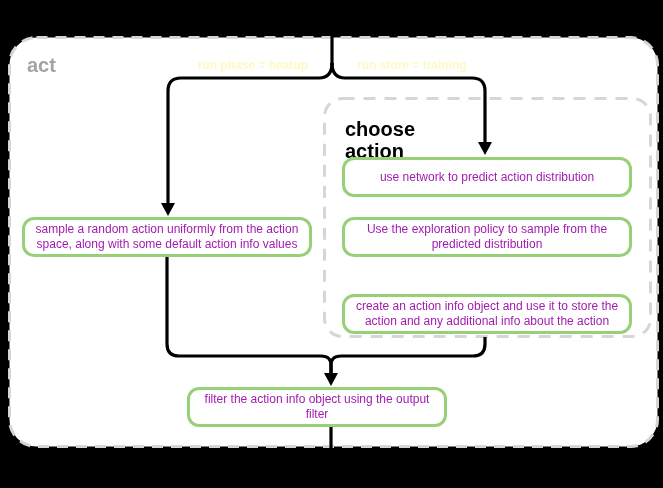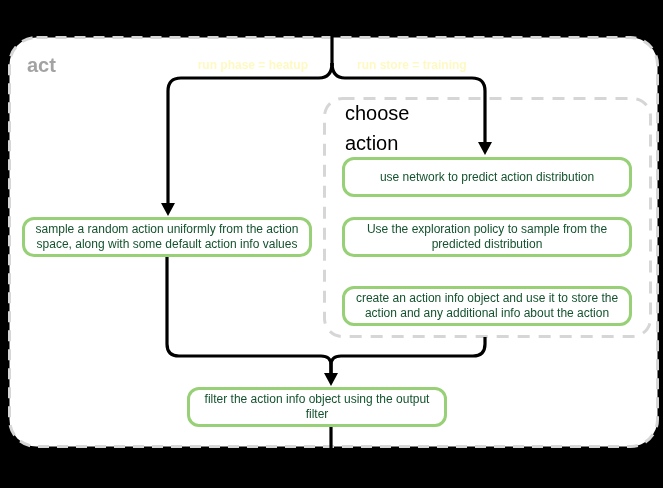--- a/index.html
+++ b/index.html
@@ -31,45 +31,45 @@
     position: absolute;
     top: 58px;
     font-size: 12px; font-weight: bold; color: #fef9c3;
     white-space: nowrap;
     z-index: 2;
   }
   .edge-label.heatup  { left: 138px; width: 170px; text-align: right; }
   .edge-label.training{ left: 357px; }
 
   .group-title {
-    left: 345px; top: 98px; width: 110px;
-    font-size: 20px; font-weight: normal; line-height: 30px; color: #000;
+    left: 345px; top: 118px; width: 110px;
+    font-size: 20px; font-weight: bold; line-height: 22px; color: #000;
     z-index: 2;
   }
 
   .node {
     position: absolute;
     box-sizing: border-box;
     background: #ffffff;
     border: 3px solid #97d077;
     border-radius: 12px;
     display: flex;
     align-items: center;
     justify-content: center;
     text-align: center;
     font-size: 12px;
     line-height: 15px;
-    color: #14532d;
+    color: #a21caf;
     padding: 2px 8px;
     z-index: 2;
   }
   .node-sample { left: 22px;  top: 217px; width: 290px; height: 40px; }
   .node-net    { left: 342px; top: 157px; width: 290px; height: 40px; }
   .node-expl   { left: 342px; top: 217px; width: 290px; height: 40px; justify-content: flex-end; }
-  .node-info   { left: 342px; top: 286px; width: 290px; height: 40px; }
+  .node-info   { left: 342px; top: 294px; width: 290px; height: 40px; }
   .node-filter { left: 187px; top: 387px; width: 260px; height: 40px; }
 </style>
 </head>
 <body>
 
 <div class="stage">
 
   <svg class="layer-bg" viewBox="0 0 663 488">
     <rect x="9.5" y="37.5" width="648" height="409" rx="27" fill="#ffffff" stroke-width="3" stroke-dasharray="11 8" stroke="#d6d6d6"></rect>
     <rect x="324.5" y="98.5" width="326" height="238" rx="18" fill="#ffffff" stroke-width="3" stroke-dasharray="12 9" stroke="#d6d6d6"></rect>

